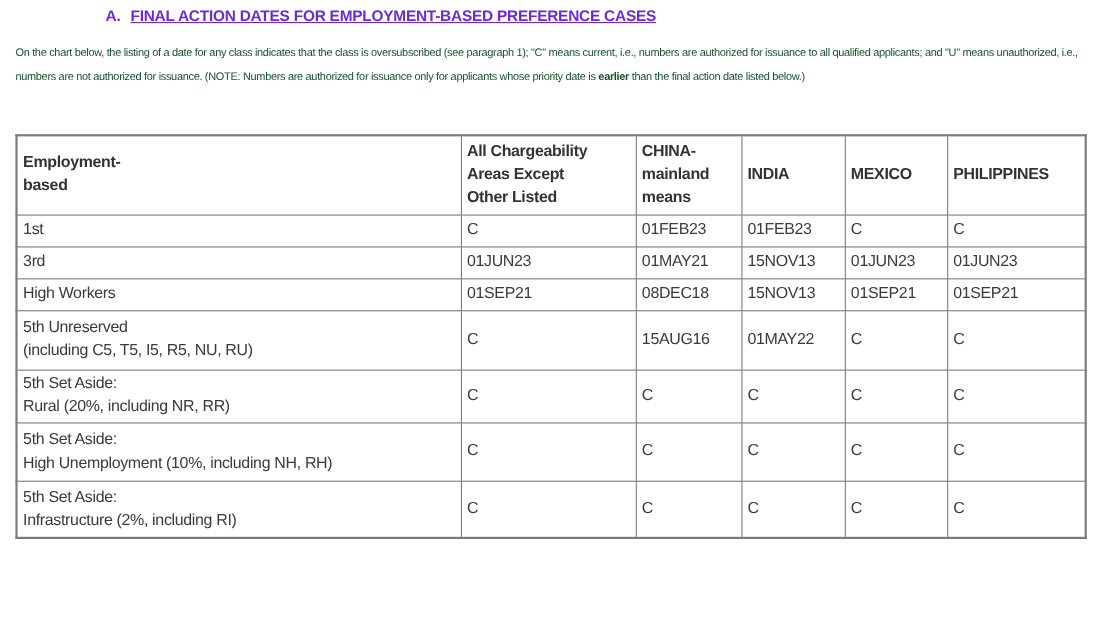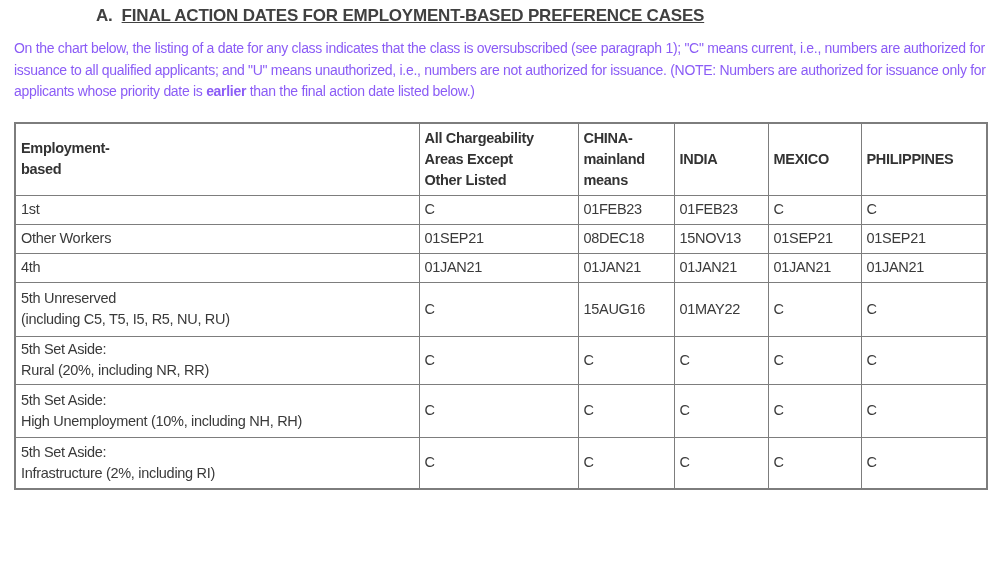--- a/index.html
+++ b/index.html
@@ -14,42 +14,42 @@
     overflow: hidden;
     font-family: "Liberation Sans", sans-serif;
     color: #3a3a3a;
     -webkit-font-smoothing: antialiased;
   }
   .doc-title {
     position: absolute;
     left: 96px;
     top: 6px;
     margin: 0;
-    font-size: 17px;
+    font-size: 14px;
     font-weight: bold;
     letter-spacing: -0.2px;
-    color: #404040;
+    color: #6d28d9;
     white-space: nowrap;
   }
   .title-prefix {
     margin-right: 9px;
   }
   .title-text {
     text-decoration: underline;
   }
   .intro {
     position: absolute;
     left: 14px;
     top: 38px;
     width: 973px;
     margin: 0;
-    font-size: 14px;
+    font-size: 10px;
     line-height: 21.5px;
     letter-spacing: -0.3px;
-    color: #8b5cf6;
+    color: #14532d;
   }
   .intro strong {
     font-weight: bold;
   }
   table.fad-table {
     position: absolute;
     left: 14px;
     top: 122px;
     width: 972px;
     border-collapse: collapse;
@@ -119,34 +119,34 @@
     <tbody>
       <tr class="rh-s">
         <td class="cat">1st</td>
         <td>C</td>
         <td>01FEB23</td>
         <td>01FEB23</td>
         <td>C</td>
         <td>C</td>
       </tr>
       <tr class="rh-s">
-        <td class="cat">Other Workers</td>
+        <td class="cat">3rd</td>
+        <td>01JUN23</td>
+        <td>01MAY21</td>
+        <td>15NOV13</td>
+        <td>01JUN23</td>
+        <td>01JUN23</td>
+      </tr>
+      <tr class="rh-s">
+        <td class="cat">High Workers</td>
         <td>01SEP21</td>
         <td>08DEC18</td>
         <td>15NOV13</td>
         <td>01SEP21</td>
         <td>01SEP21</td>
-      </tr>
-      <tr class="rh-s">
-        <td class="cat">4th</td>
-        <td>01JAN21</td>
-        <td>01JAN21</td>
-        <td>01JAN21</td>
-        <td>01JAN21</td>
-        <td>01JAN21</td>
       </tr>
       <tr class="rh-d1">
         <td class="cat">5th Unreserved
 (including C5, T5, I5, R5, NU, RU)</td>
         <td>C</td>
         <td>15AUG16</td>
         <td>01MAY22</td>
         <td>C</td>
         <td>C</td>
       </tr>

